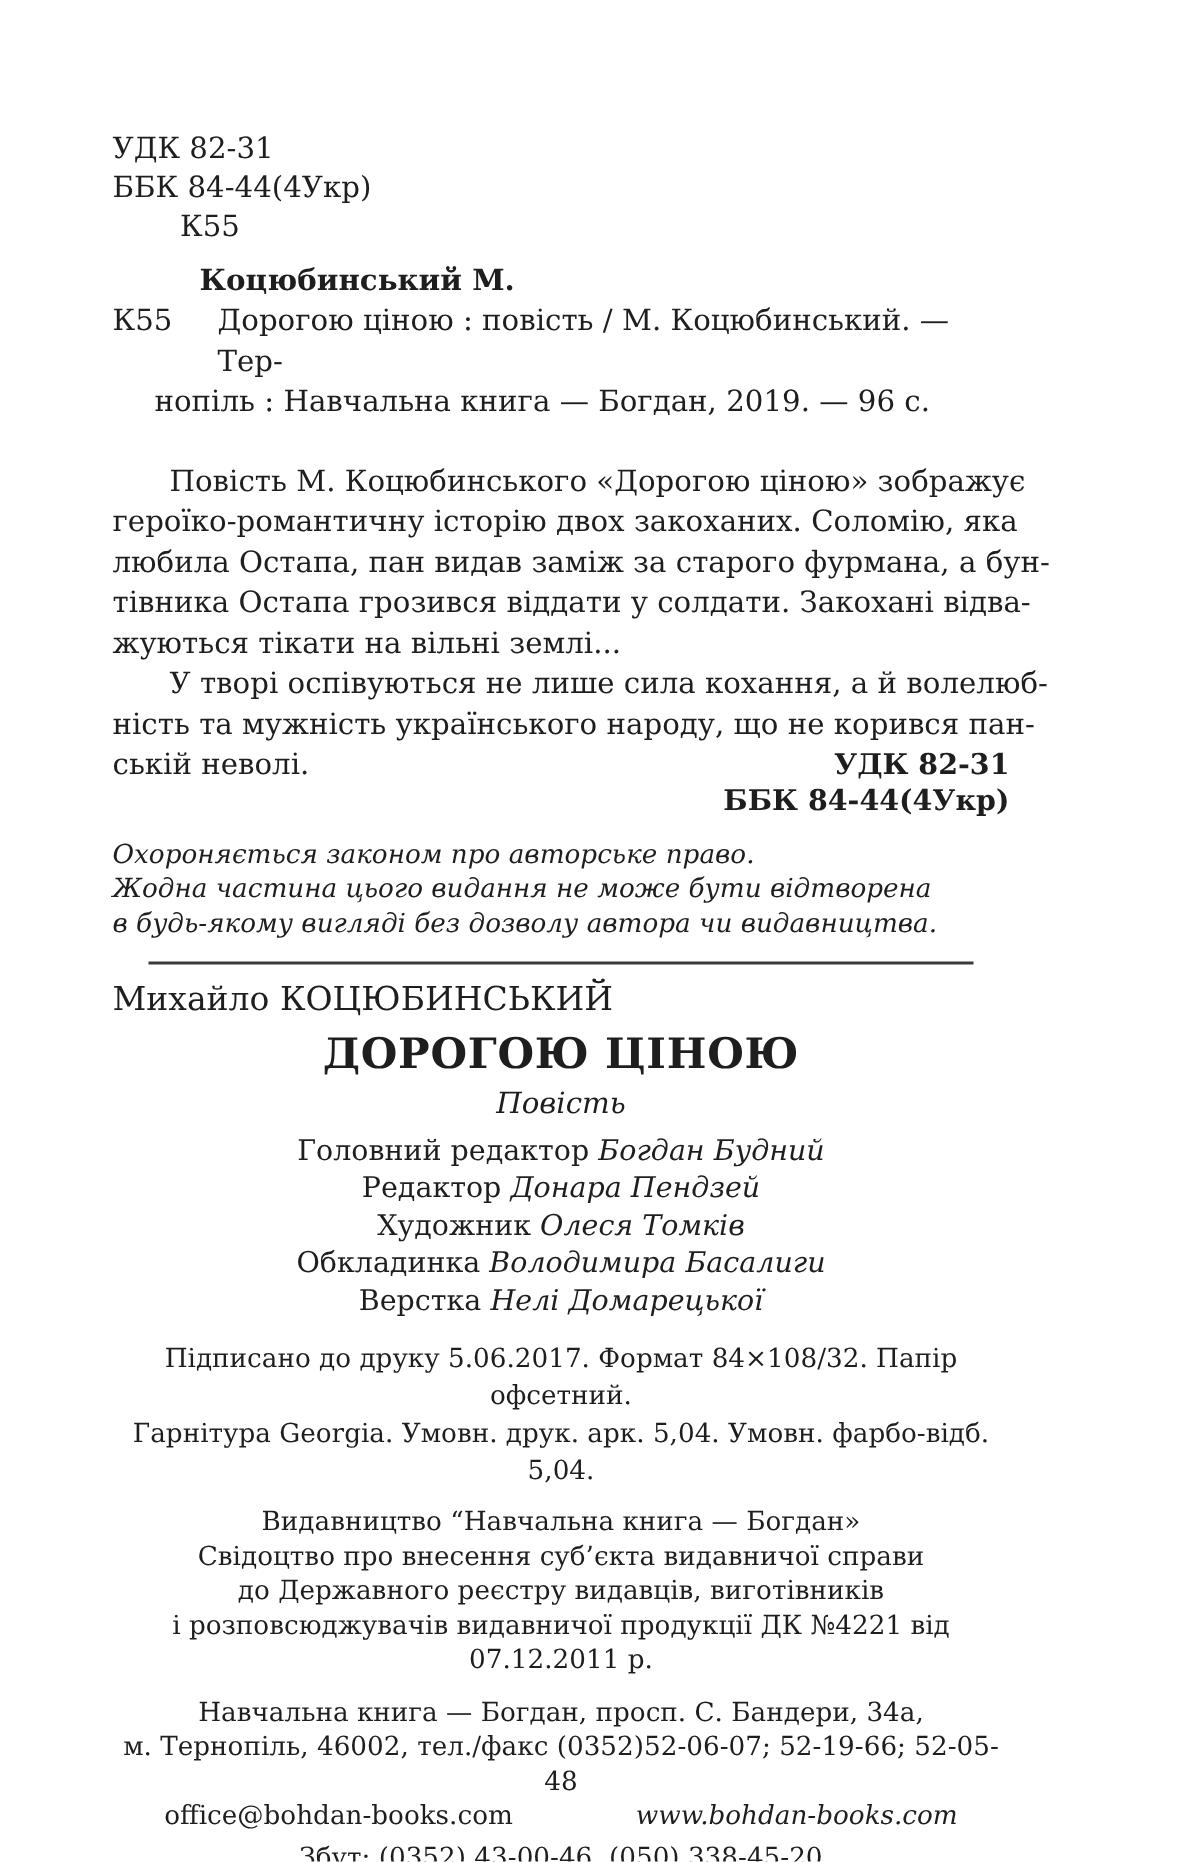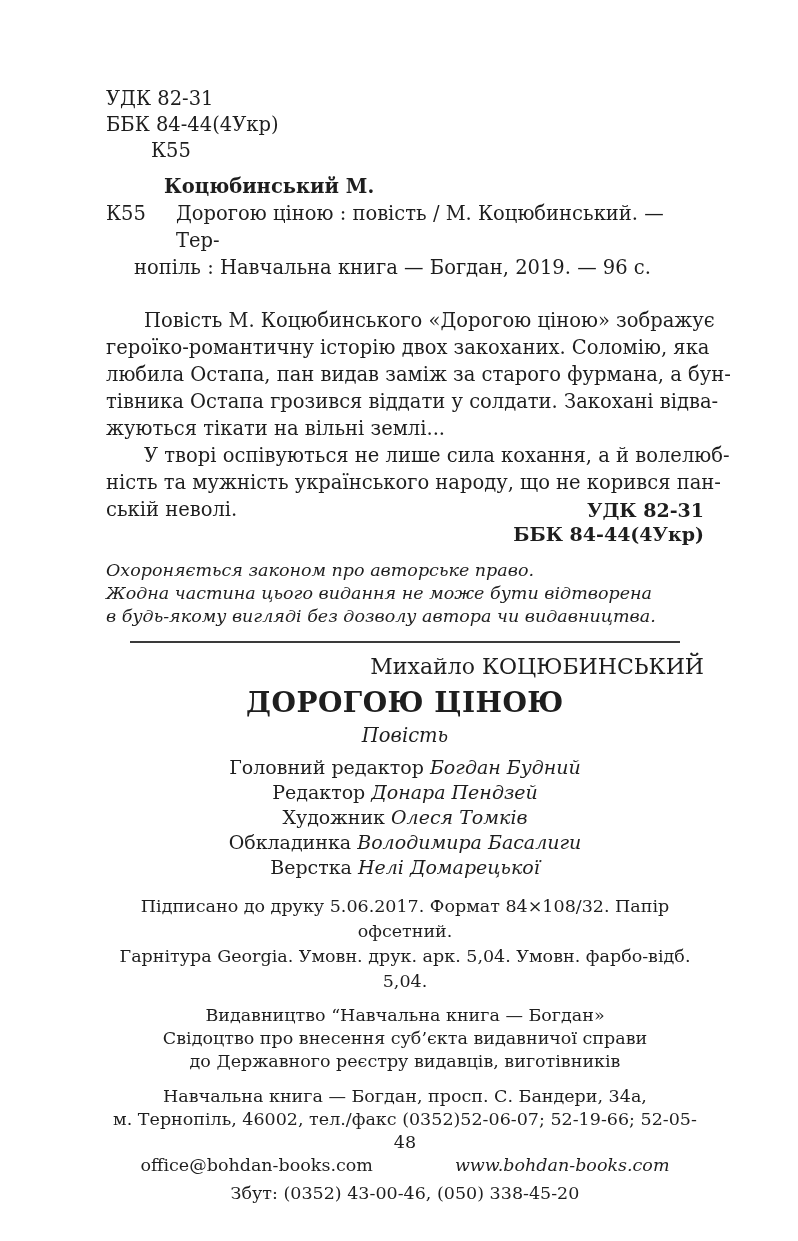--- a/index.html
+++ b/index.html
@@ -7,21 +7,21 @@
   body {
     width: 798px;
     height: 1241px;
     font-family: "DejaVu Serif", "Liberation Serif", serif;
     color: #1e1e1e;
     overflow: hidden;
   }
   .page {
     width: 798px;
     height: 1241px;
-    padding: 86px 0 0 106px;
+    padding: 86px 0 0 75px;
   }
   .col { width: 598px; }
 
   
   .catalog { font-size: 19.5px; line-height: 26px; }
   .catalog .code { padding-left: 45px; }
 
   
   .cip-author { font-weight: bold; font-size: 19.5px; line-height: 27px; margin-top: 9px; padding-left: 58px; }
   .cip-row { display: flex; font-size: 19.5px; line-height: 27px; }
@@ -33,21 +33,21 @@
   .jline { text-align: justify; text-align-last: justify; white-space: nowrap; }
   .jline.first { text-indent: 38px; }
   .jline.last { text-align-last: left; white-space: normal; }
 
   .udk-ref { text-align: right; font-weight: bold; font-size: 19px; line-height: 24px; margin-top: -25px; }
 
   .notice { margin-top: 13px; font-style: italic; font-size: 17.5px; line-height: 23px; }
 
   .rule { width: 550px; margin: 13px auto 0 auto; border: 0; border-top: 2px solid #3a3a3a; }
 
-  .book-author { margin-top: 9px; text-align: right; font-size: 22px; line-height: 30px; }
+  .book-author { margin-top: 9px; text-align: left; font-size: 22px; line-height: 30px; }
   .book-title { margin-top: 3px; text-align: center; font-weight: bold; font-size: 28px; line-height: 36px; letter-spacing: 0.5px; }
   .book-subtitle { margin-top: 2px; text-align: center; font-style: italic; font-size: 19.5px; line-height: 26px; }
 
   .staff { margin-top: 6px; text-align: center; font-size: 19px; line-height: 25px; }
   .staff .name { font-style: italic; }
 
   .print-info { margin-top: 14px; text-align: center; font-size: 17.5px; line-height: 25px; }
   .publisher { margin-top: 10px; text-align: center; font-size: 17.5px; line-height: 23px; }
   .contacts { margin-top: 12px; text-align: center; font-size: 17.5px; line-height: 23px; }
   .email-row .website { font-style: italic; margin-left: 82px; }
@@ -110,20 +110,21 @@
 
     <div class="print-info">
       <div>Підписано до друку 5.06.2017. Формат 84×108/32. Папір офсетний.</div>
       <div>Гарнітура Georgia. Умовн. друк. арк. 5,04. Умовн. фарбо-відб. 5,04.</div>
     </div>
 
     <div class="publisher">
       <div>Видавництво “Навчальна книга — Богдан»</div>
       <div>Свідоцтво про внесення суб’єкта видавничої справи</div>
       <div>до Державного реєстру видавців, виготівників</div>
+      <div>і розповсюджувачів видавничої продукції ДК №4221 від 07.12.2011 р.</div>
     </div>
 
     <div class="contacts">
       <div>Навчальна книга — Богдан, просп. С. Бандери, 34а,</div>
       <div>м. Тернопіль, 46002, тел./факс (0352)52-06-07; 52-19-66; 52-05-48</div>
       <div class="email-row">
         <span>office@bohdan-books.com</span><span class="website">www.bohdan-books.com</span>
       </div>
     </div>
 

